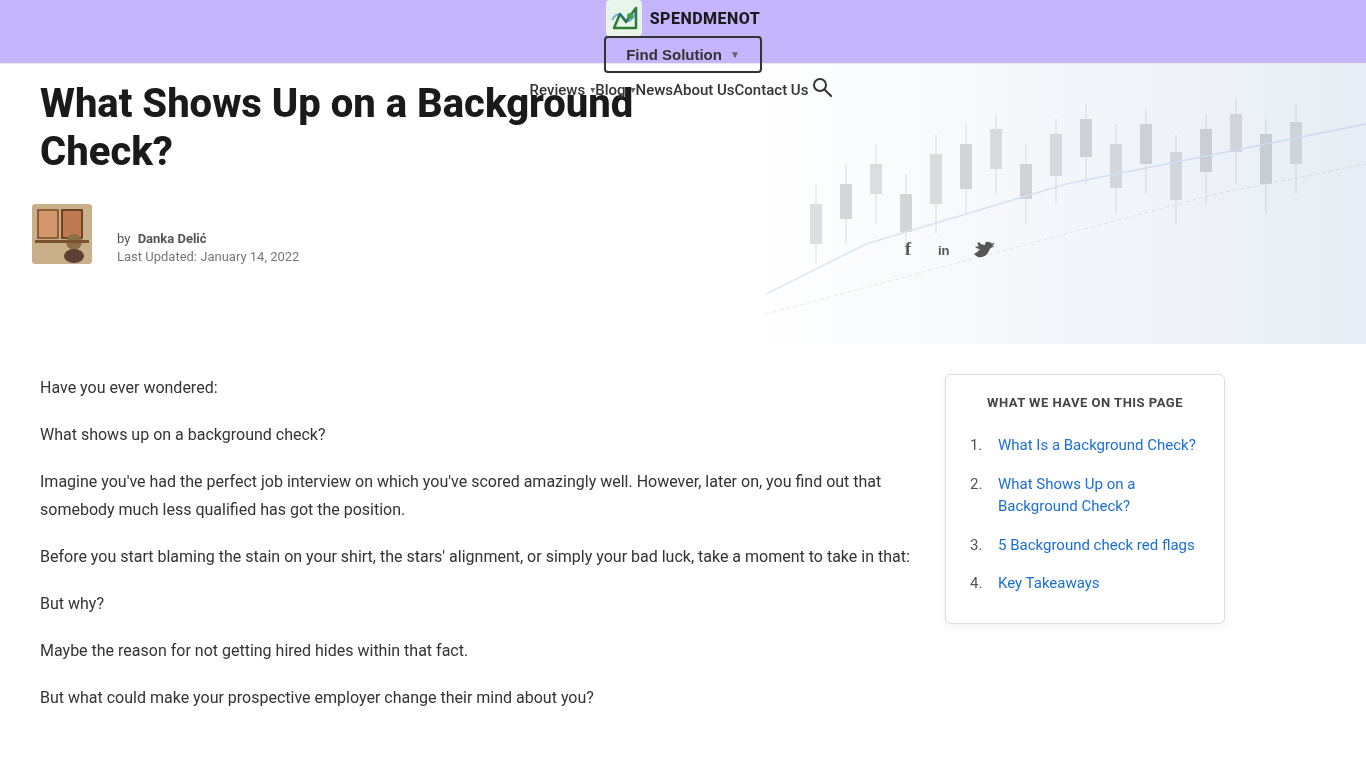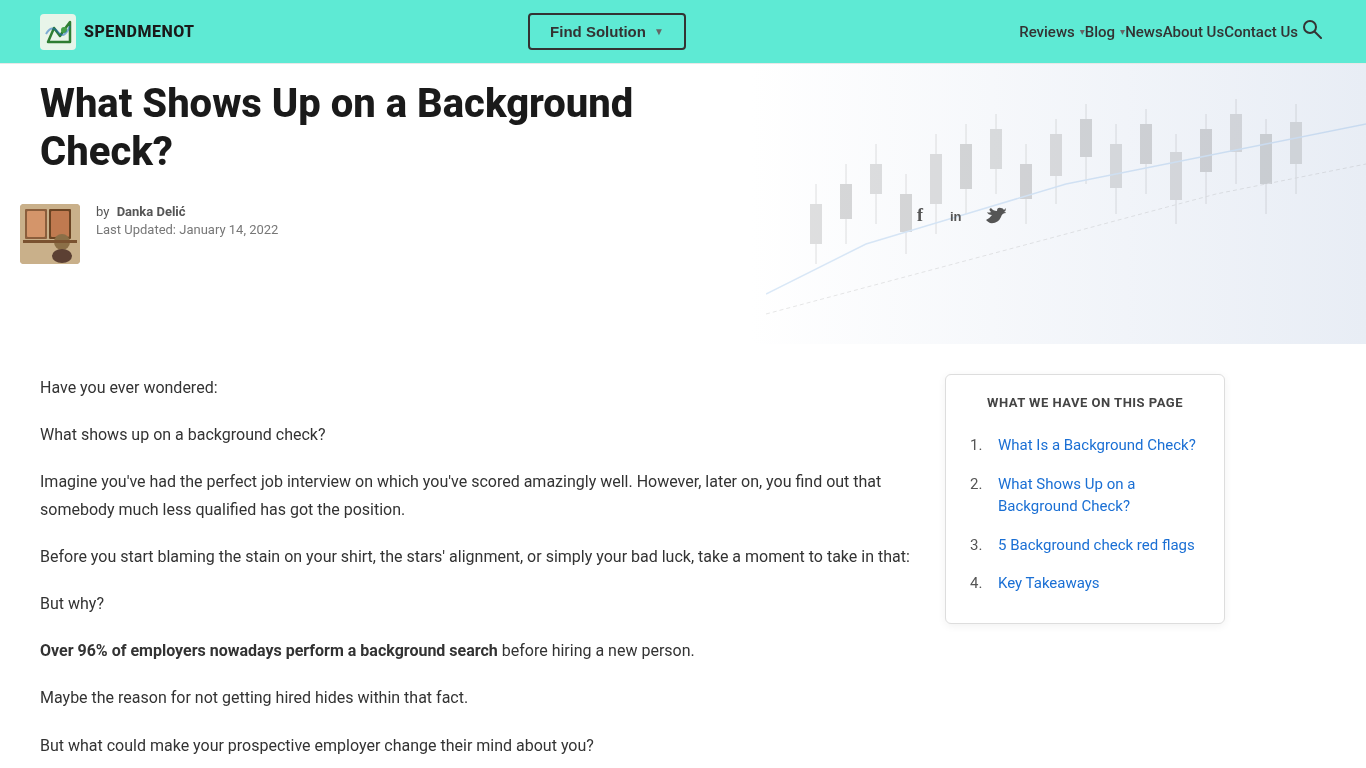--- a/index.html
+++ b/index.html
@@ -6,24 +6,25 @@
     body { font-family: -apple-system, BlinkMacSystemFont, 'Segoe UI', Roboto, sans-serif; font-size: 16px; color: #333; background: #fff; }
 
     
     .header {
       display: flex;
       align-items: center;
       justify-content: space-between;
       padding: 0 40px;
       height: 64px;
       border-bottom: 1px solid #e8e8e8;
-      background: #5eead4;
+      background: #c4b5fd;
       position: sticky;
       top: 0;
       z-index: 100;
+      flex-direction: column;
     }
     .logo-area {
       display: flex;
       align-items: center;
       gap: 8px;
       text-decoration: none;
     }
     .logo-icon {
       width: 36px;
       height: 36px;
@@ -95,23 +96,23 @@
       font-size: 40px;
       font-weight: 800;
       color: #1a1a1a;
       line-height: 1.2;
       max-width: 800px;
       position: relative;
       z-index: 2;
     }
     .author-area {
       display: flex;
-      align-items: flex-start;
-      gap: 16px;
-      padding: 8px 20px 30px;
+      align-items: flex-end;
+      gap: 25px;
+      padding: 8px 32px 30px;
       position: relative;
       z-index: 2;
     }
     .author-avatar {
       width: 60px;
       height: 60px;
       border-radius: 4px;
       overflow: hidden;
       background: #c8a882;
       flex-shrink: 0;
@@ -331,24 +332,20 @@
   </div>
 </section>
 
 <div class="main-content">
   <article class="article-body">
     <p>Have you ever wondered:</p>
     <p>What shows up on a background check?</p>
     <p>Imagine you've had the perfect job interview on which you've scored amazingly well. However, later on, you find out that somebody much less qualified has got the position.</p>
     <p>Before you start blaming the stain on your shirt, the stars' alignment, or simply your bad luck, take a moment to take in that:</p>
     <p>But why?</p>
-    <p>
-      <strong class="bold-text">Over 96% of employers nowadays perform a background search</strong>
-      <span>before hiring a new person.</span>
-    </p>
     <p>Maybe the reason for not getting hired hides within that fact.</p>
     <p>But what could make your prospective employer change their mind about you?</p>
   </article>
 
   <aside class="toc-sidebar">
     <div class="toc-box">
       <div class="toc-title">WHAT WE HAVE ON THIS PAGE</div>
       <div class="toc-item">
         <span class="toc-num">1.</span>
         <span>What Is a Background Check?</span>

